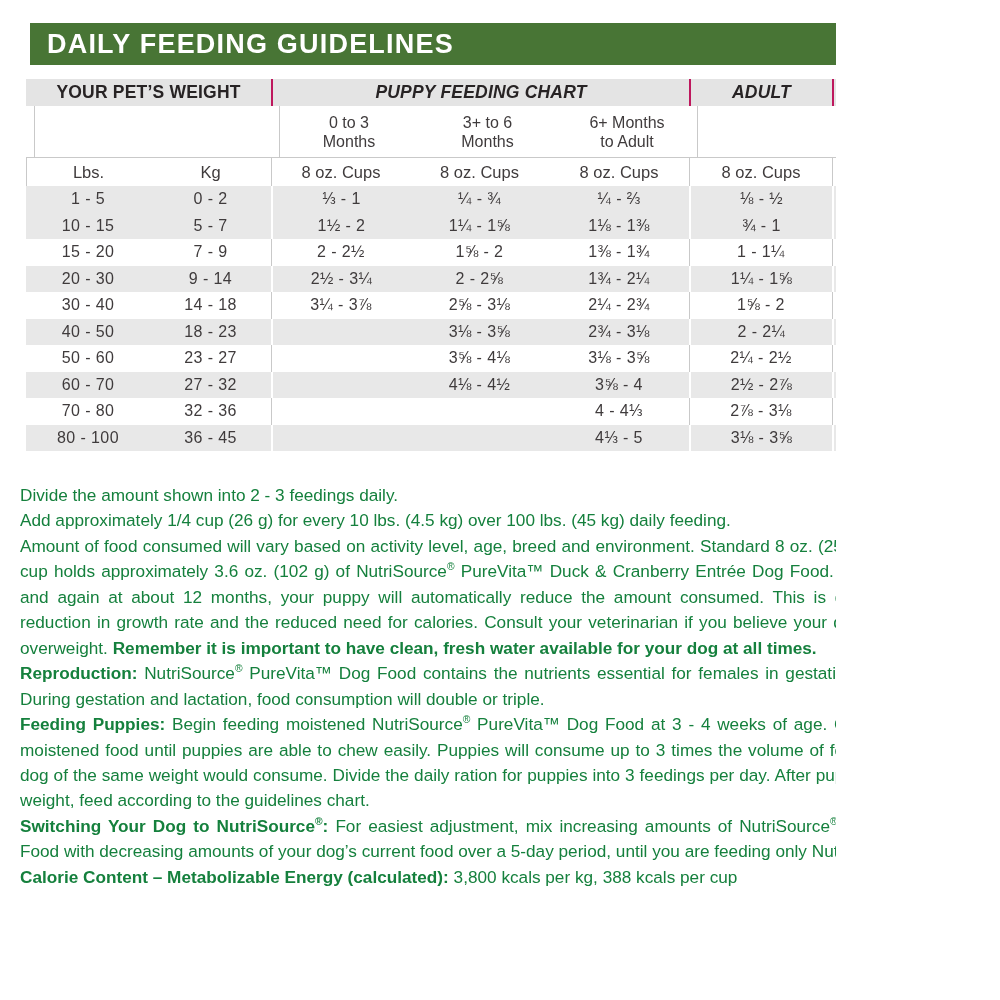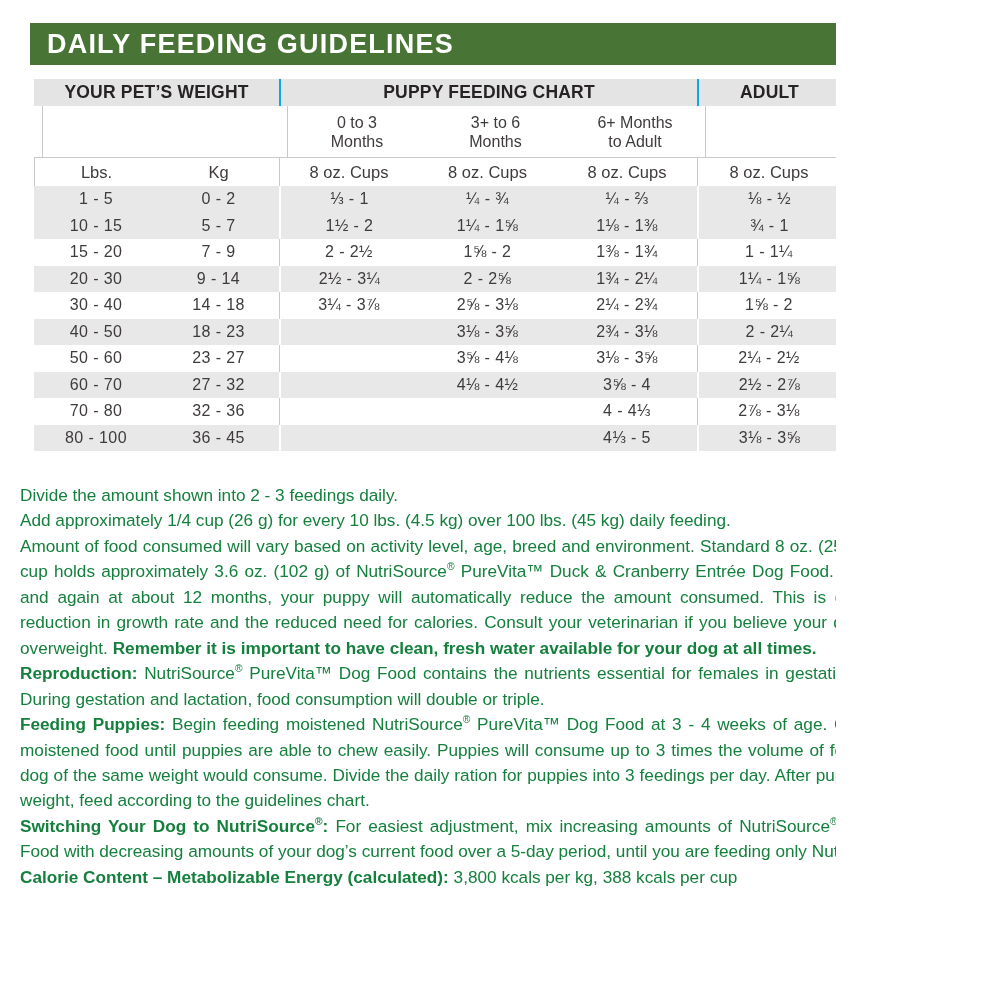--- a/index.html
+++ b/index.html
@@ -8,24 +8,24 @@
   }
   *{box-sizing:border-box;}
   html,body{margin:0;padding:0;background:#fff;}
   body{width:1000px;height:1000px;font-family:"Liberation Sans","DejaVu Sans",sans-serif;color:var(--text-dark);}
   .page{position:relative;width:836px;height:1000px;overflow:hidden;}
 
   .banner{position:absolute;left:30px;top:23px;width:948px;height:42px;background:var(--banner-green);
     display:flex;align-items:center;padding-left:17px;}
   .banner h1{margin:0;color:#fff;font-size:27px;font-weight:bold;letter-spacing:1.2px;}
 
-  .ftable{position:absolute;left:34px;top:79px;width:948px;}
+  .ftable{position:absolute;left:26px;top:79px;width:948px;}
   .grow{display:grid;grid-template-columns:245px 418px 143px 142px;background:var(--header-gray);height:27px;}
   .grow>div{display:flex;align-items:center;justify-content:center;font-weight:bold;font-size:17.5px;letter-spacing:.2px;}
-  .grow>div+div{border-left:2px solid #0ea5e9;}
+  .grow>div+div{border-left:2px solid #be185d;font-style:italic;}
 
   .cols{display:grid;grid-template-columns:124px 121px 139px 139px 140px 143px 142px;}
   .cols>div{display:flex;align-items:center;justify-content:center;text-align:center;color:var(--cell-text);}
   .cols>div:nth-child(3),.cols>div:nth-child(6),.cols>div:nth-child(7){border-left:1px solid var(--line-gray);}
 
   .age-row{height:52px;border-bottom:1px solid var(--line-gray);padding-left:8px;}
   .age-row>div{font-size:16px;line-height:19px;white-space:pre-line;}
   .age-row>div:first-child{border-left:1px solid var(--line-gray);}
   .age-row>div:last-child{border-right:1px solid var(--line-gray);}
 

